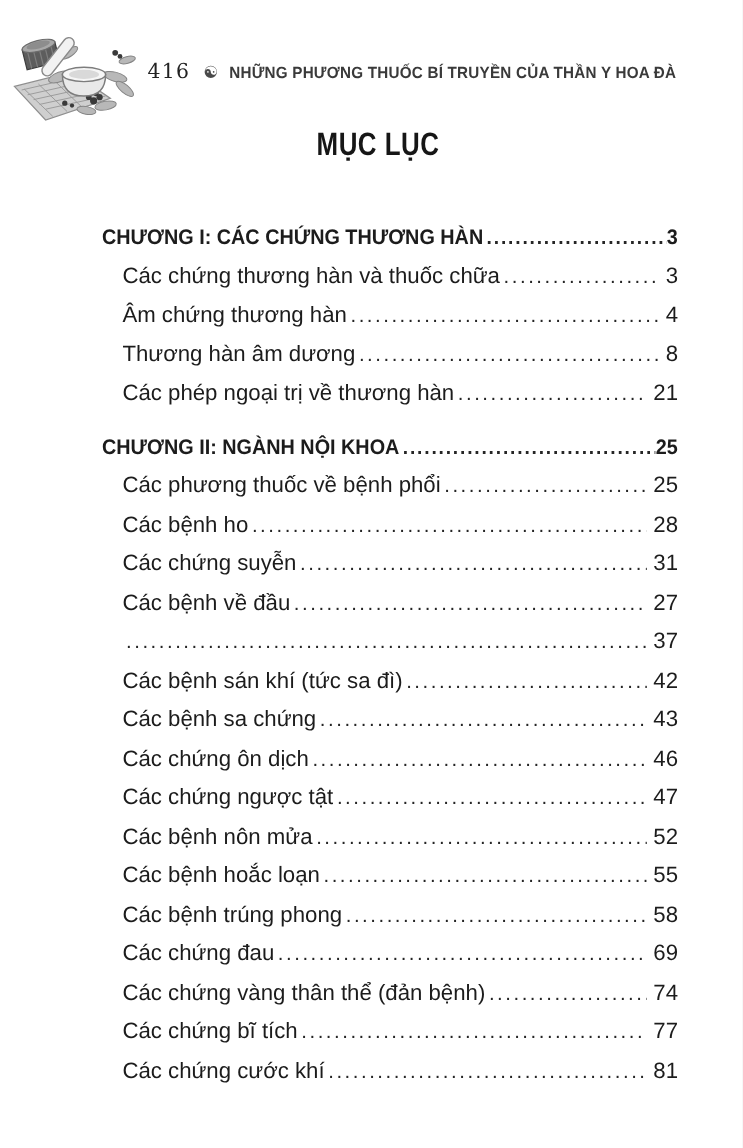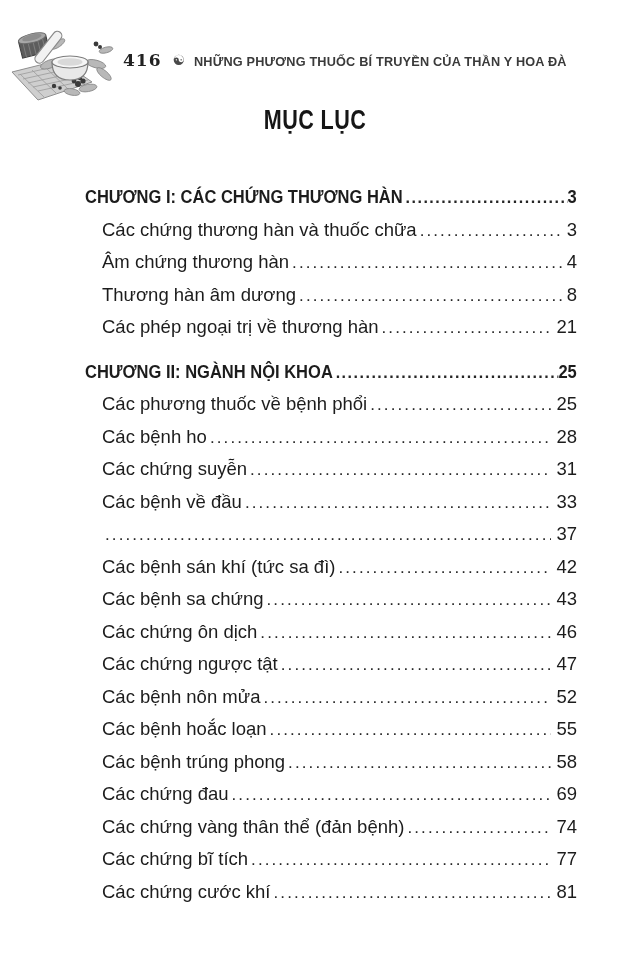--- a/index.html
+++ b/index.html
@@ -28,21 +28,20 @@
     top: 50px;
     display: flex;
     align-items: baseline;
     white-space: nowrap;
   }
   .page-number {
     font-family: "DejaVu Serif", "Liberation Serif", serif;
     font-size: 17px;
     color: #222;
     letter-spacing: 1px;
-    font-weight: bold;
   }
   .yy-icon {
     font-size: 14px;
     color: #4a4a4a;
     margin: 0 9px 0 11px;
     align-self: center;
   }
   .book-title {
     font-weight: bold;
     font-size: 13.5px;
@@ -69,21 +68,21 @@
     letter-spacing: 0.5px;
     color: #161616;
     transform: scaleX(0.8);
     transform-origin: center;
   }
 
   
   .toc {
     position: absolute;
     left: 85px;
-    right: 42px;
+    right: 54px;
     top: 181px;
   }
   .toc-row {
     display: flex;
     align-items: baseline;
     height: 32.5px;
     line-height: 32.5px;
     white-space: nowrap;
   }
   .chapter-row {
@@ -244,21 +243,21 @@
 
     <div class="toc-row entry-row">
       <span class="entry-title">Các chứng suyễn</span>
       <span class="dots"></span>
       <span class="pg entry-page">31</span>
     </div>
 
     <div class="toc-row entry-row">
       <span class="entry-title">Các bệnh về đầu</span>
       <span class="dots"></span>
-      <span class="pg entry-page">33</span>
+      <span class="pg entry-page">27</span>
     </div>
 
     <div class="toc-row entry-row">
       <span class="dots"></span>
       <span class="pg entry-page">37</span>
     </div>
 
     <div class="toc-row entry-row">
       <span class="entry-title">Các bệnh sán khí (tức sa đì)</span>
       <span class="dots"></span>

